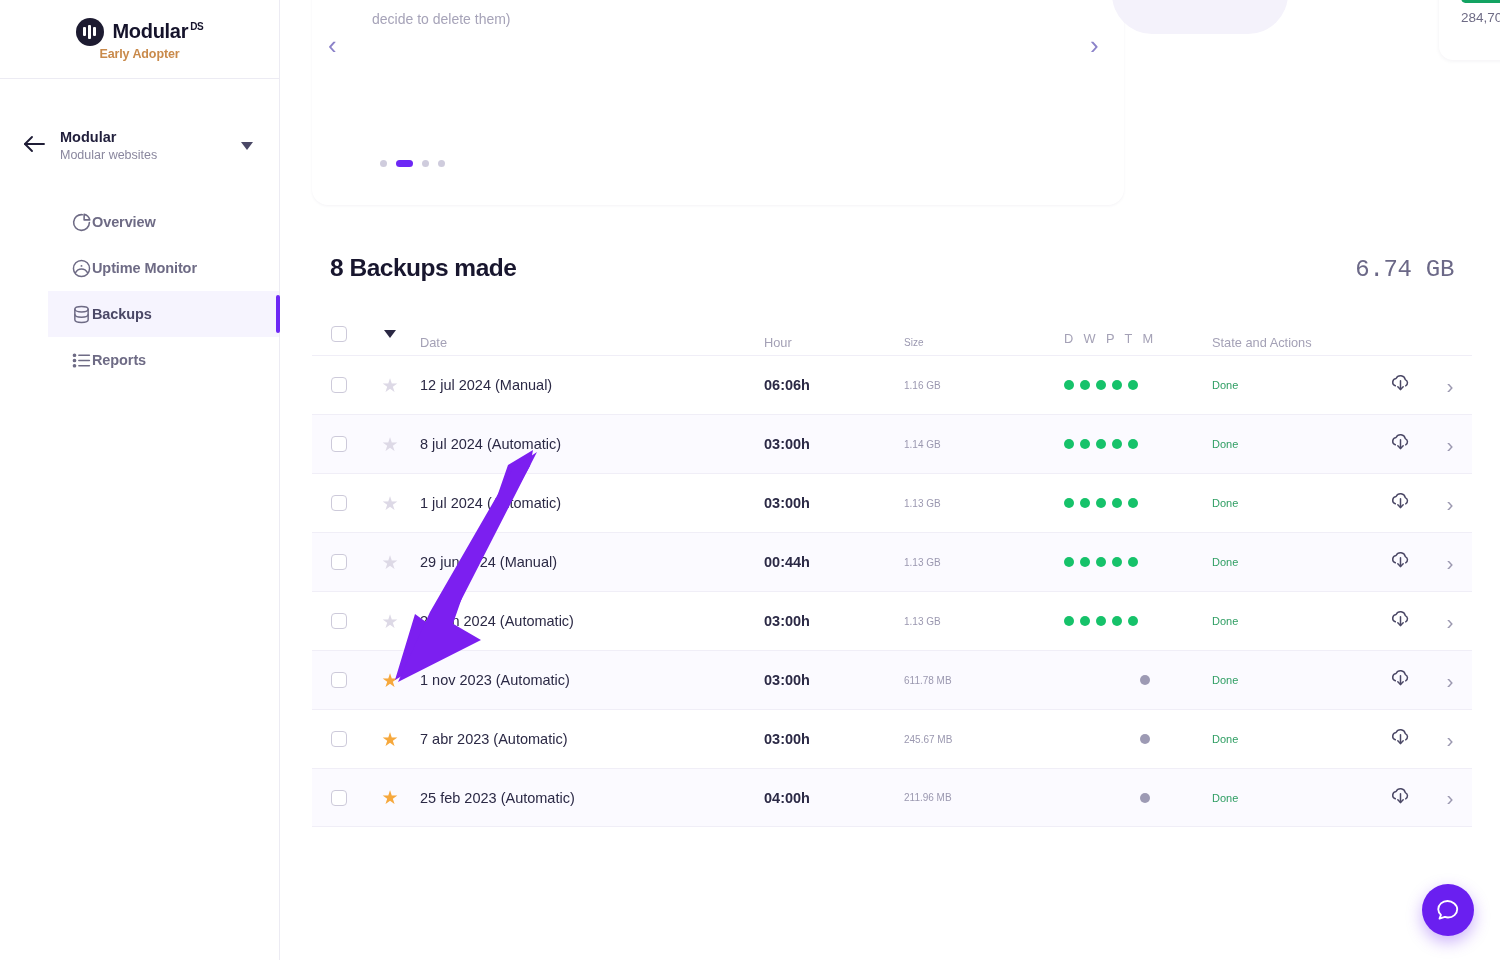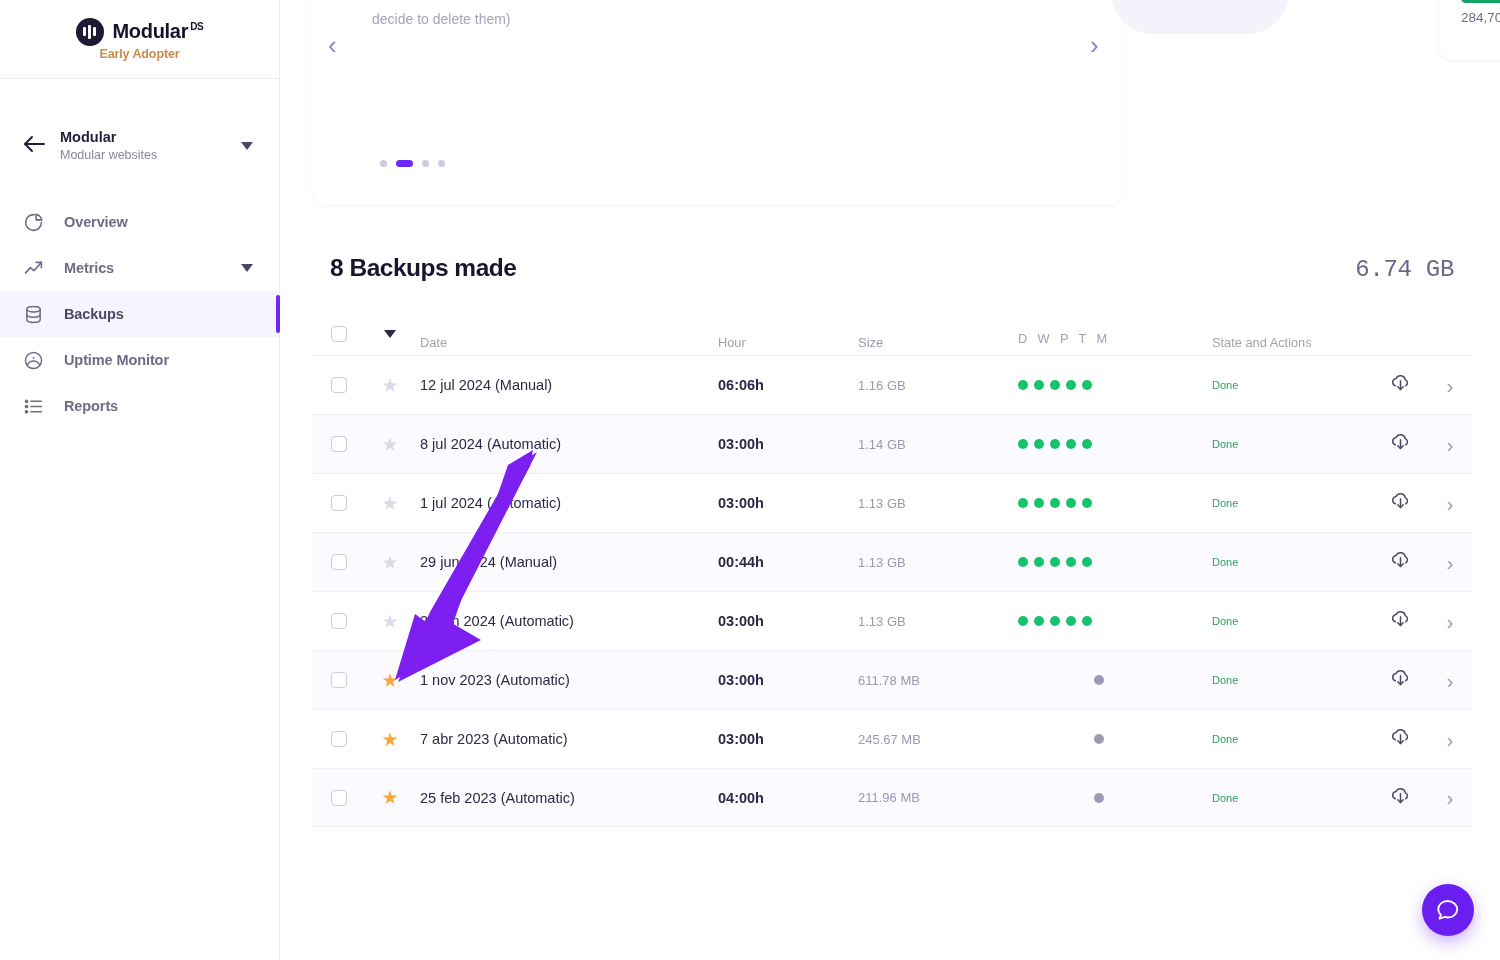--- a/index.html
+++ b/index.html
@@ -58,25 +58,26 @@
   .caret-down {
     width: 0; height: 0;
     border-left: 6.5px solid transparent;
     border-right: 6.5px solid transparent;
     border-top: 8px solid #4a4866;
     margin-right: 4px;
   }
 
   .nav { margin-top: 22px; }
   .nav-item {
-    display: flex; align-items: center; gap: 20px;
+    display: flex; align-items: center; gap: 0;
     height: 46px; padding: 0 22px;
     color: #6e6b85; font-size: 14.5px; font-weight: 700;
     cursor: pointer; position: relative;
     letter-spacing: -0.1px;
+    margin-left: 48px;
   }
   .nav-item .ico { width: 22px; height: 22px; flex: 0 0 22px; color: #6e6b85; display:flex; align-items:center; justify-content:center; }
   .nav-item.active { background: #f6f4fe; color: #4b4866; }
   .nav-item.active::after {
     content: ""; position: absolute; right: -1px; top: 4px; bottom: 4px;
     width: 4px; background: #6d28f5; border-radius: 2px;
   }
   .nav-item .caret-down { margin-left: auto; border-top-color: #4a4866; }
 
   
@@ -166,23 +167,23 @@
     border-top: 1px solid #f0eef7;
     font-size: 14.5px; color: #2b2945;
   }
   .trow.alt { background: #fbfaff; }
   .trow:last-child { border-bottom: 1px solid #f0eef7; }
 
   .c-check { width: 54px; flex: 0 0 54px; display: flex; align-items: center; justify-content: center; }
   .c-star  { width: 48px; flex: 0 0 48px; display: flex; align-items: center; justify-content: center; }
   .c-date  { flex: 1 1 auto; padding-left: 6px; }
   .c-hour  { width: 140px; flex: 0 0 140px; font-weight: 700; }
-  .c-size  { width: 160px; flex: 0 0 160px; font-size: 13px; color: #9b98b0; }
+  .c-size  { width: 160px; flex: 0 0 160px; font-size: 10px; color: #9b98b0; }
   .c-dwptm { width: 148px; flex: 0 0 148px; display: flex; align-items: center; gap: 6px; }
-  .c-state { width: 160px; flex: 0 0 160px; display: flex; align-items: center; margin-left: 46px; }
+  .c-state { width: 160px; flex: 0 0 160px; display: flex; align-items: center; }
   .c-dl    { width: 56px; flex: 0 0 56px; display: flex; align-items: center; justify-content: center; }
   .c-go    { width: 44px; flex: 0 0 44px; display: flex; align-items: center; justify-content: center; }
 
   .thead .c-date { padding-left: 6px; }
   .thead .c-hour { font-weight: 400; }
   .thead .c-dwptm { letter-spacing: 3.4px; font-size: 12.8px; gap:0; display:block; padding-top:8px;}
   .thead .c-state { }
   .hd-shift { position: relative; top: 8px; }
 
   .cbox {
@@ -259,51 +260,41 @@
       <div class="nav-item">
         <span class="ico">
           <svg width="21" height="21" viewBox="0 0 24 24" fill="none" stroke="currentColor" stroke-width="1.8" stroke-linecap="round" stroke-linejoin="round">
               <path d="M21 12a9 9 0 1 1-8-8.94"></path>
               <path d="M21.5 9A9 9 0 0 0 15 2.5V9z"></path>
             </svg>
         </span>
         <span>Overview</span>
       </div>
 
+
       <div class="nav-item">
         <span class="ico">
-          <svg width="21" height="21" viewBox="0 0 24 24" fill="none" stroke="currentColor" stroke-width="1.8" stroke-linecap="round" stroke-linejoin="round">
-              <path d="M3 17l5.5-6 4 3.5L21 5"></path>
-              <path d="M15 5h6v6"></path>
+          <svg width="21" height="21" viewBox="0 0 24 24" fill="none" stroke="currentColor" stroke-width="1.7" stroke-linecap="round" stroke-linejoin="round">
+              <circle cx="12" cy="12" r="9.2"></circle>
+              <path d="M5 17c1.6-3 4-4.4 7-4.4S17.4 14 19 17"></path>
+              <circle cx="12" cy="9" r="1.1" fill="currentColor" stroke="none"></circle>
             </svg>
         </span>
-        <span>Metrics</span>
-        <span class="caret-down"></span>
+        <span>Uptime Monitor</span>
       </div>
 
       <div class="nav-item active">
         <span class="ico">
           <svg width="21" height="21" viewBox="0 0 24 24" fill="none" stroke="currentColor" stroke-width="1.7" stroke-linecap="round" stroke-linejoin="round">
               <ellipse cx="12" cy="6" rx="7.6" ry="3.1"></ellipse>
               <path d="M4.4 6v12c0 1.7 3.4 3.1 7.6 3.1s7.6-1.4 7.6-3.1V6"></path>
               <path d="M4.4 12c0 1.7 3.4 3.1 7.6 3.1s7.6-1.4 7.6-3.1"></path>
             </svg>
         </span>
         <span>Backups</span>
-      </div>
-
-      <div class="nav-item">
-        <span class="ico">
-          <svg width="21" height="21" viewBox="0 0 24 24" fill="none" stroke="currentColor" stroke-width="1.7" stroke-linecap="round" stroke-linejoin="round">
-              <circle cx="12" cy="12" r="9.2"></circle>
-              <path d="M5 17c1.6-3 4-4.4 7-4.4S17.4 14 19 17"></path>
-              <circle cx="12" cy="9" r="1.1" fill="currentColor" stroke="none"></circle>
-            </svg>
-        </span>
-        <span>Uptime Monitor</span>
       </div>
 
       <div class="nav-item">
         <span class="ico">
           <svg width="21" height="21" viewBox="0 0 24 24" fill="none" stroke="currentColor" stroke-width="1.8" stroke-linecap="round">
               <path d="M9 6h12M9 12h12M9 18h12"></path>
               <circle cx="4" cy="6" r="1.2" fill="currentColor"></circle>
               <circle cx="4" cy="12" r="1.2" fill="currentColor"></circle>
               <circle cx="4" cy="18" r="1.2" fill="currentColor"></circle>
             </svg>

